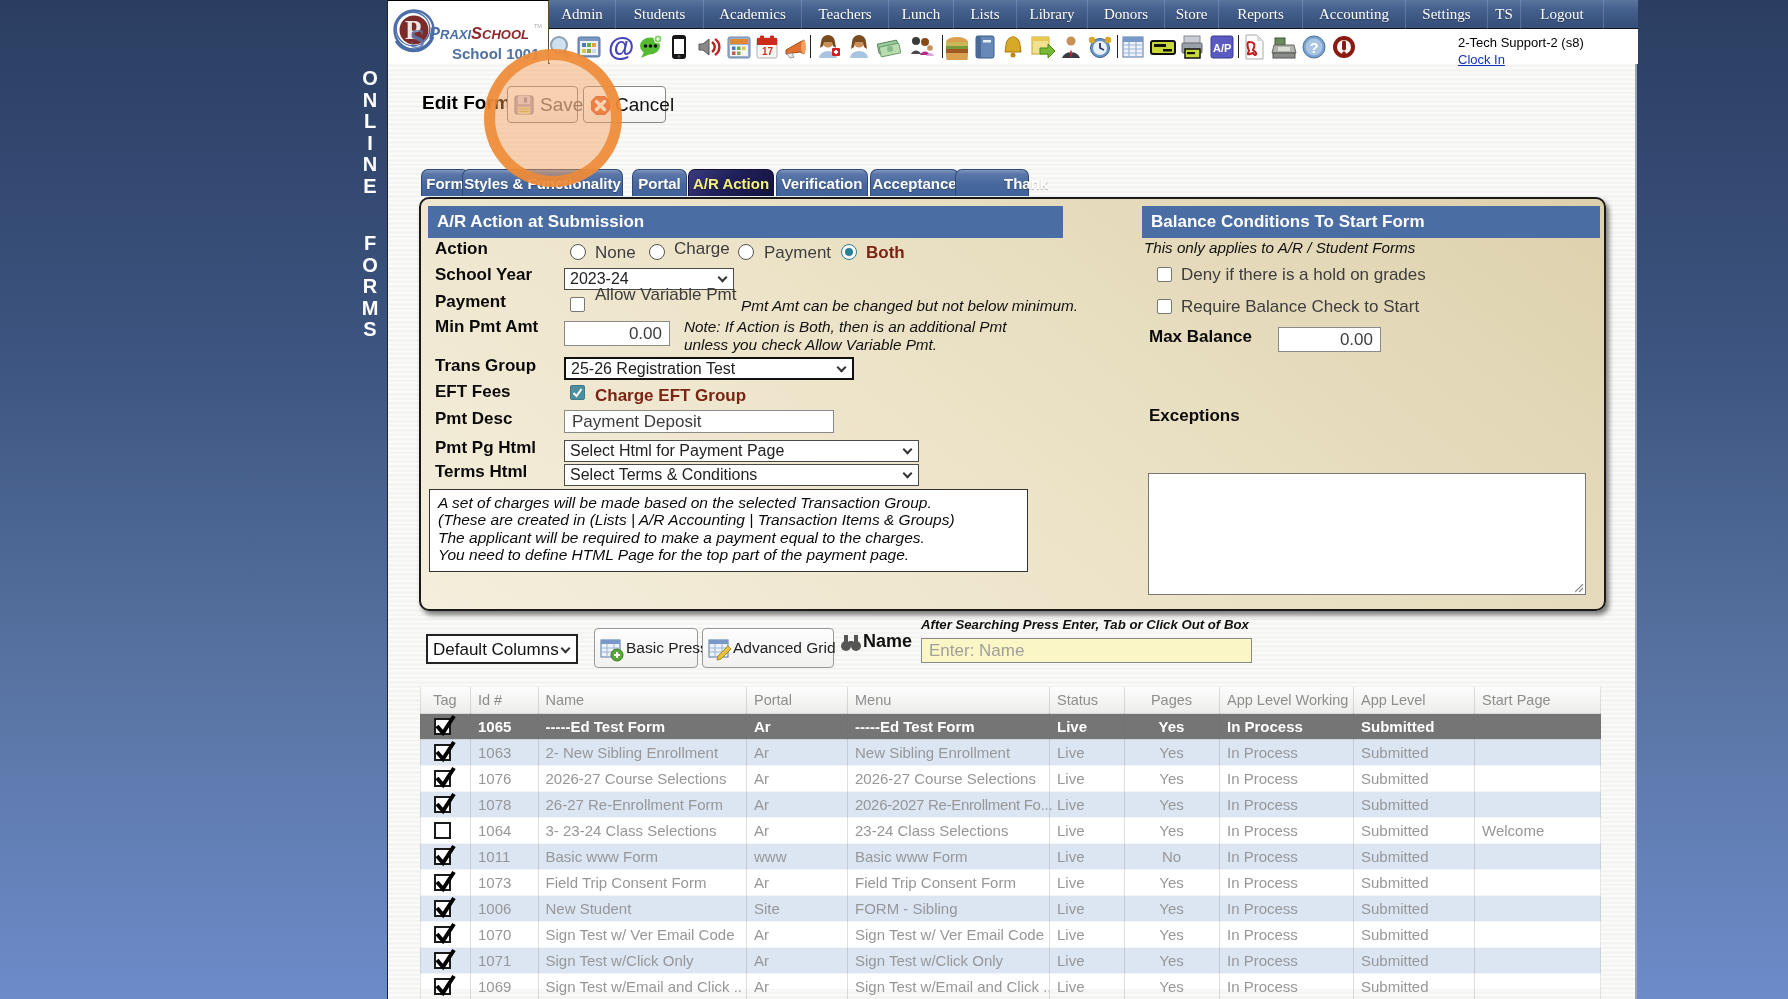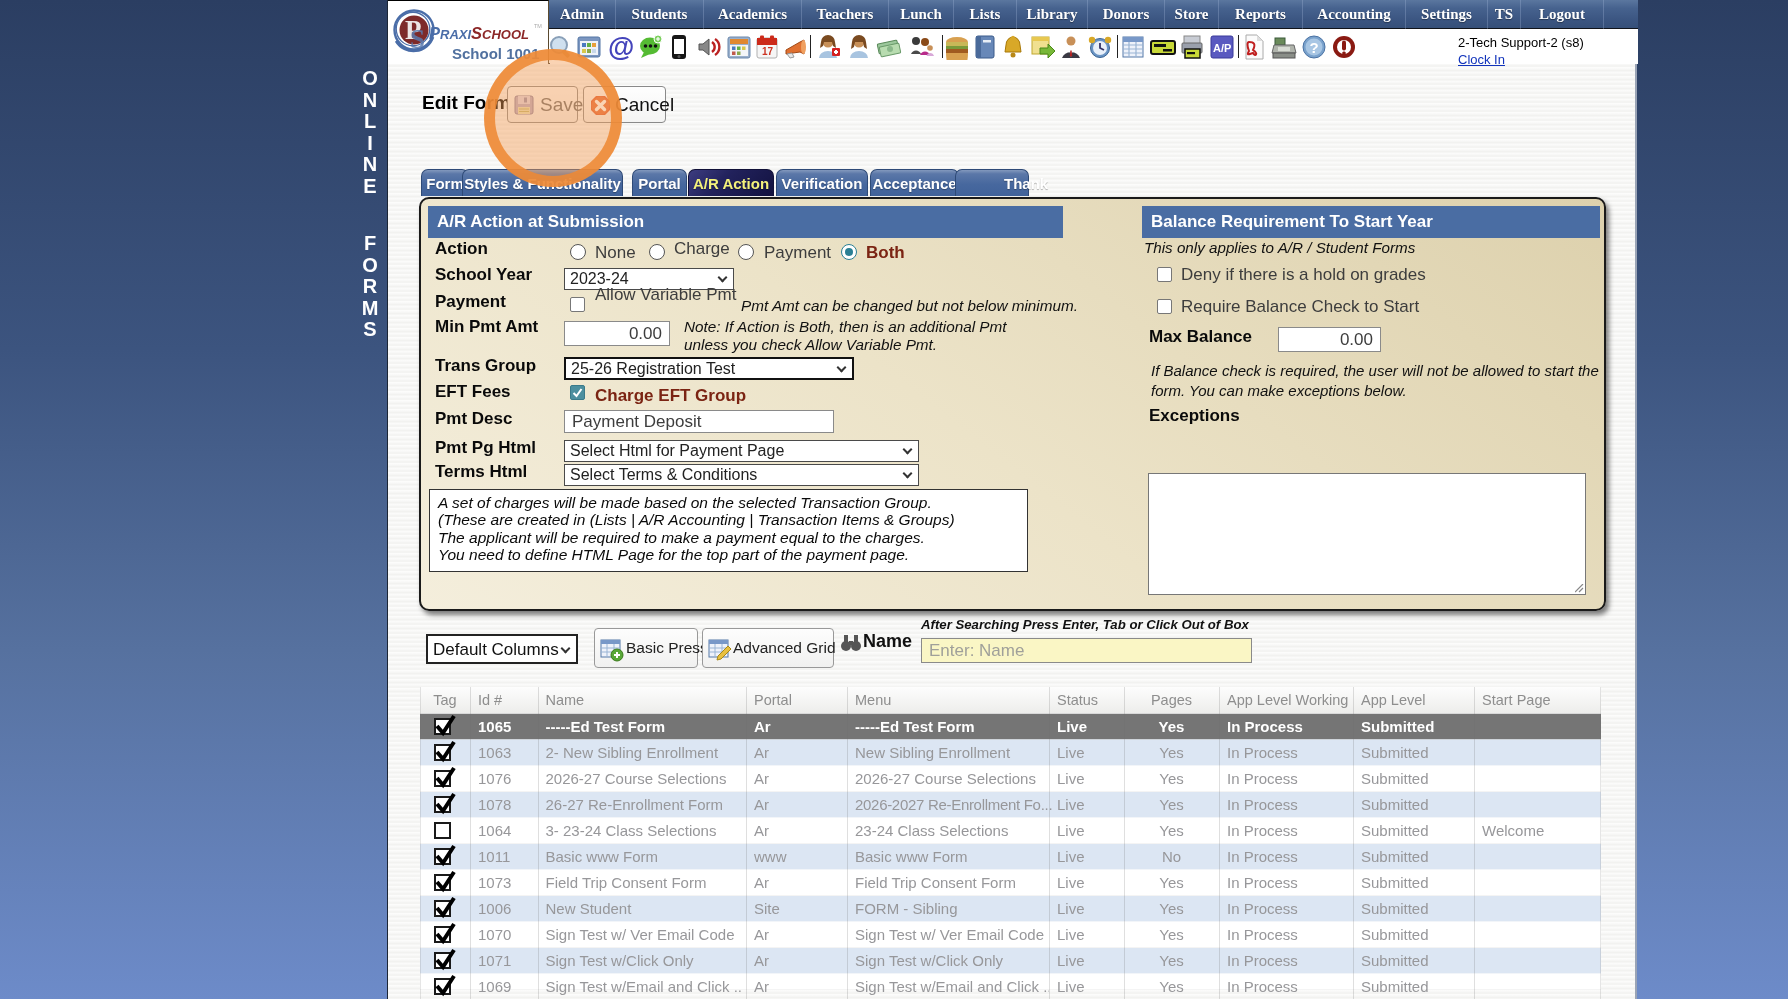--- a/index.html
+++ b/index.html
@@ -5,21 +5,21 @@
 * { margin:0; padding:0; box-sizing:border-box; }
 html,body { width:1788px; height:999px; overflow:hidden; }
 body { font-family:"Liberation Sans", sans-serif; background:linear-gradient(180deg,#2b3e62 0%,#3c547f 35%,#56719f 65%,#6d8bc9 100%); }
 #page { position:relative; width:1788px; height:999px; }
 .abs { position:absolute; }
 .sidetext { position:absolute; left:359px; width:22px; color:#fff; font-weight:bold; font-size:20px; line-height:21.6px; text-align:center; }
 #content { position:absolute; left:387px; top:0; width:1250px; height:999px; background:repeating-linear-gradient(180deg,#fcfcfb 0px,#f8f8f7 1.5px,#f2f2f0 3px,#f8f8f7 4.5px); border-left:1px solid #1c2636; border-right:2px solid #9aa4b6; }
 #hdrwhite { position:absolute; left:0; top:0; width:1250px; height:64px; background:#fff; border-bottom:1px solid #3a3a3a; }
 #logobox { position:absolute; left:0; top:0; width:161px; height:64px; background:#fff; border-top:1px solid #000; border-right:1px solid #5a4a30; }
 #navbar { position:absolute; left:161px; top:0; width:1089px; height:29px; background:linear-gradient(180deg,#5b779f 0%,#46628e 30%,#3a5480 75%,#365079 100%); border-bottom:1px solid #10131a; }
-.nav { position:absolute; top:0; height:36px; line-height:29px; text-align:center; color:#fff; font-weight:bold; font-size:15px; font-family:"Liberation Serif", serif; border-right:1px solid rgba(175,195,225,0.28); text-shadow:0 1px 1px rgba(0,0,0,0.4); }
+.nav { position:absolute; top:0; height:36px; line-height:29px; text-align:center; color:#fff; font-weight:normal; font-size:15px; font-family:"Liberation Serif", serif; border-right:1px solid rgba(175,195,225,0.28); text-shadow:0 1px 1px rgba(0,0,0,0.4); }
 #toolbar { position:absolute; left:162px; top:29px; width:1088px; height:35px; background:#fff; }
 .ticon { position:absolute; top:5px; width:26px; height:26px; }
 .tsep { position:absolute; top:6px; width:1px; height:23px; background:#222; }
 #userinfo { position:absolute; left:908px; top:5px; width:220px; font-size:13px; color:#000; text-align:left; line-height:17px; }
 #userinfo a { color:#1133bb; }
 
 #editform { left:34px; top:92px; font-size:19px; font-weight:bold; color:#000; }
 .btn { position:absolute; border:1px solid #8a8a8a; border-radius:4px; background:linear-gradient(180deg,#fdfdfd,#f1f1f0); font-size:19px; color:#444; }
 
 .tab { position:absolute; top:169px; height:27px; border-radius:7px 7px 0 0; background:linear-gradient(180deg,#8399bd 0%,#5b77a8 15%,#47689e 55%,#40629a 100%); color:#fff; font-weight:bold; font-size:15px; text-align:center; line-height:28px; border:1px solid #2e4a77; border-bottom:none; text-shadow:0 1px 1px rgba(0,0,0,0.3); }
@@ -299,29 +299,28 @@
           </svg>
         </span>
     <span class="ftxt" style="left:174px;top:187px;font-weight:bold;color:#7b2413;">Charge EFT Group</span>
     <div class="lbl" style="left:14px;top:210px;">Pmt Desc</div>
     <div class="inp" style="left:143px;top:211px;width:270px;height:23px;line-height:21px;">Payment Deposit</div>
     <div class="lbl" style="left:14px;top:239px;">Pmt Pg Html</div>
     <div class="sel" style="left:143px;top:241px;width:355px;height:22px;line-height:20px;">Select Html for Payment Page<i></i></div>
     <div class="lbl" style="left:14px;top:263px;">Terms Html</div>
     <div class="sel" style="left:143px;top:265px;width:355px;height:22px;line-height:20px;">Select Terms &amp; Conditions<i></i></div>
     <div class="abs" style="left:8px;top:290px;width:599px;height:83px;background:#fff;border:1px solid #333;font-style:italic;font-size:15.5px;color:#0a0a0a;line-height:17.3px;padding:4px 8px;">A set of charges will be made based on the selected Transaction Group.<br>(These are created in (Lists | A/R Accounting | Transaction Items &amp; Groups)<br>The applicant will be required to make a payment equal to the charges.<br>You need to define HTML Page for the top part of the payment page.</div>
-    <div class="bluehdr" style="left:721px;top:7px;width:458px;">Balance Requirement To Start Year</div>
+    <div class="bluehdr" style="left:721px;top:7px;width:458px;">Balance Conditions To Start Form</div>
     <span class="itx" style="left:723px;top:40px;font-size:15.2px;">This only applies to A/R / Student Forms</span>
     <span class="chk" style="left:736px;top:68px;"></span>
         <span class="ftxt" style="left:760px;top:66px;">Deny if there is a hold on grades</span>
     <span class="chk" style="left:736px;top:100px;"></span>
         <span class="ftxt" style="left:760px;top:98px;">Require Balance Check to Start</span>
     <div class="lbl" style="left:728px;top:128px;">Max Balance</div>
     <div class="inp" style="left:857px;top:128px;width:103px;height:25px;line-height:23px;text-align:right;">0.00</div>
-    <span class="itx" style="left:730px;top:162px;font-size:15px;line-height:19.5px;white-space:nowrap;">If Balance check is required, the user will not be allowed to start the<br>form. You can make exceptions below.</span>
     <div class="lbl" style="left:728px;top:207px;">Exceptions</div>
     <div class="abs" style="left:727px;top:274px;width:438px;height:122px;background:#fff;border:1px solid #777;">
       <svg width="9" height="9" style="position:absolute;right:1px;bottom:1px">
             <path d="M8 0 L0 8 M8 4 L4 8" stroke="#888" stroke-width="1.2"></path>
           </svg>
     </div>
 </div>
 
   <div class="sel" style="left:38px;top:634px;width:152px;height:30px;line-height:27px;border:2px solid #222;font-size:17px;color:#111;">Default Columns<i style="top:9px;"></i></div>
   <div class="btn" style="left:206px;top:628px;width:104px;height:40px;border-color:#999;">

